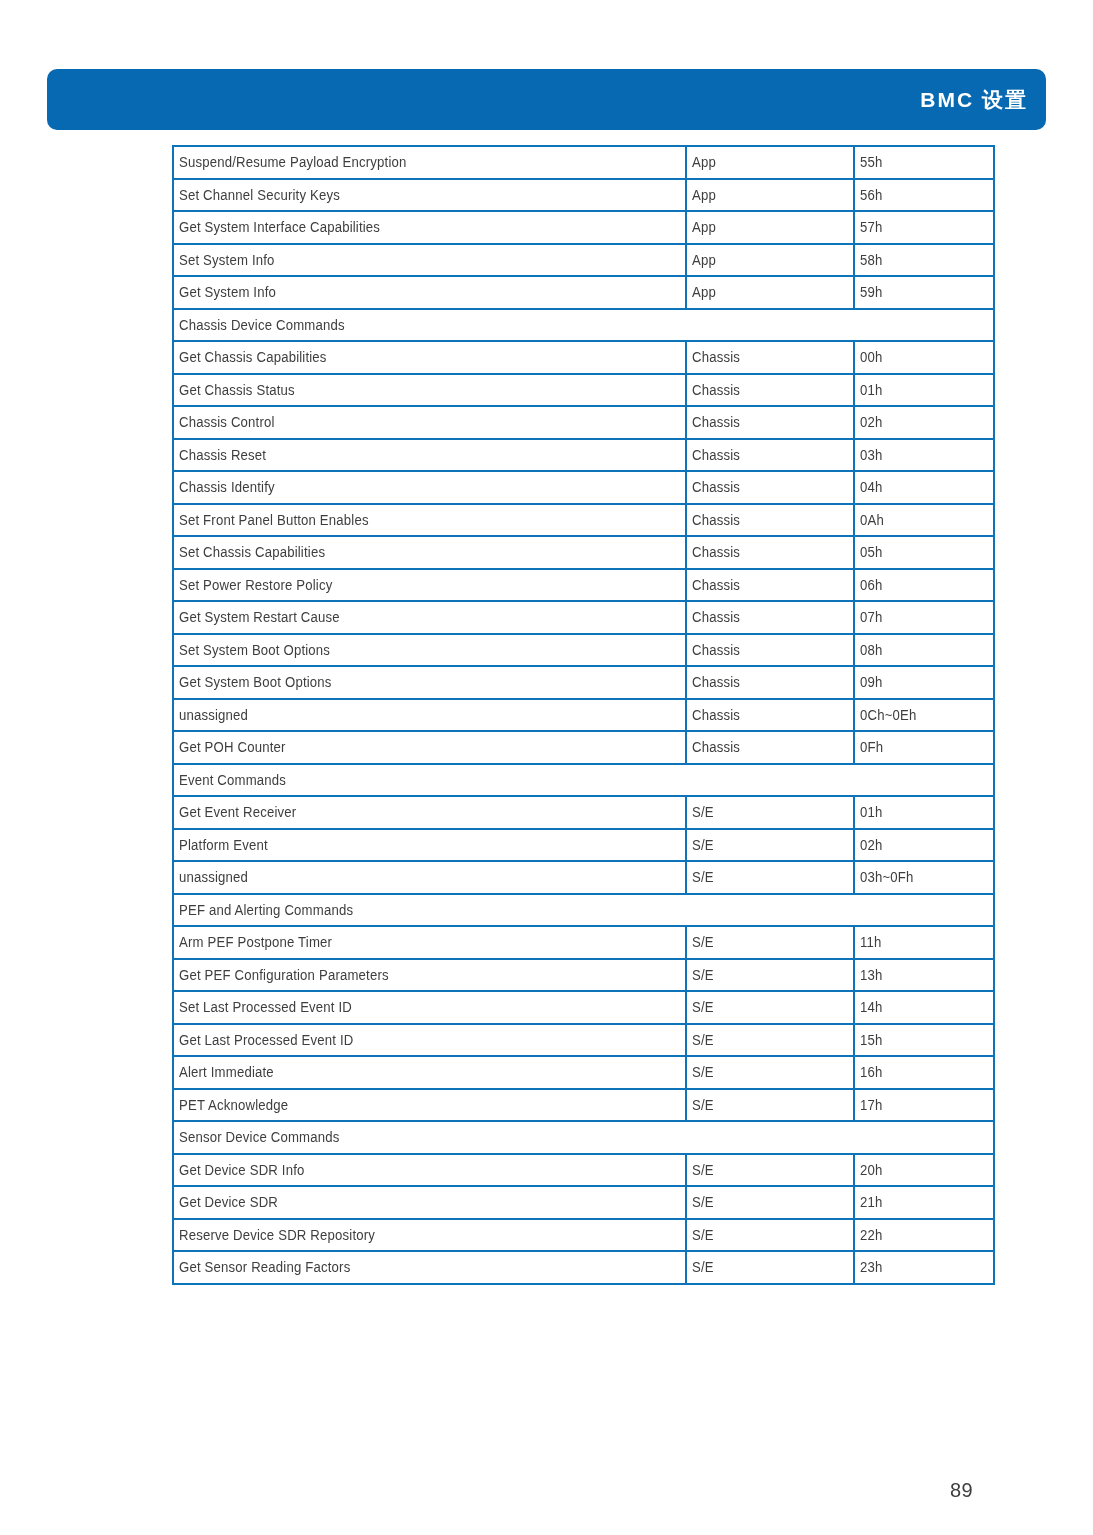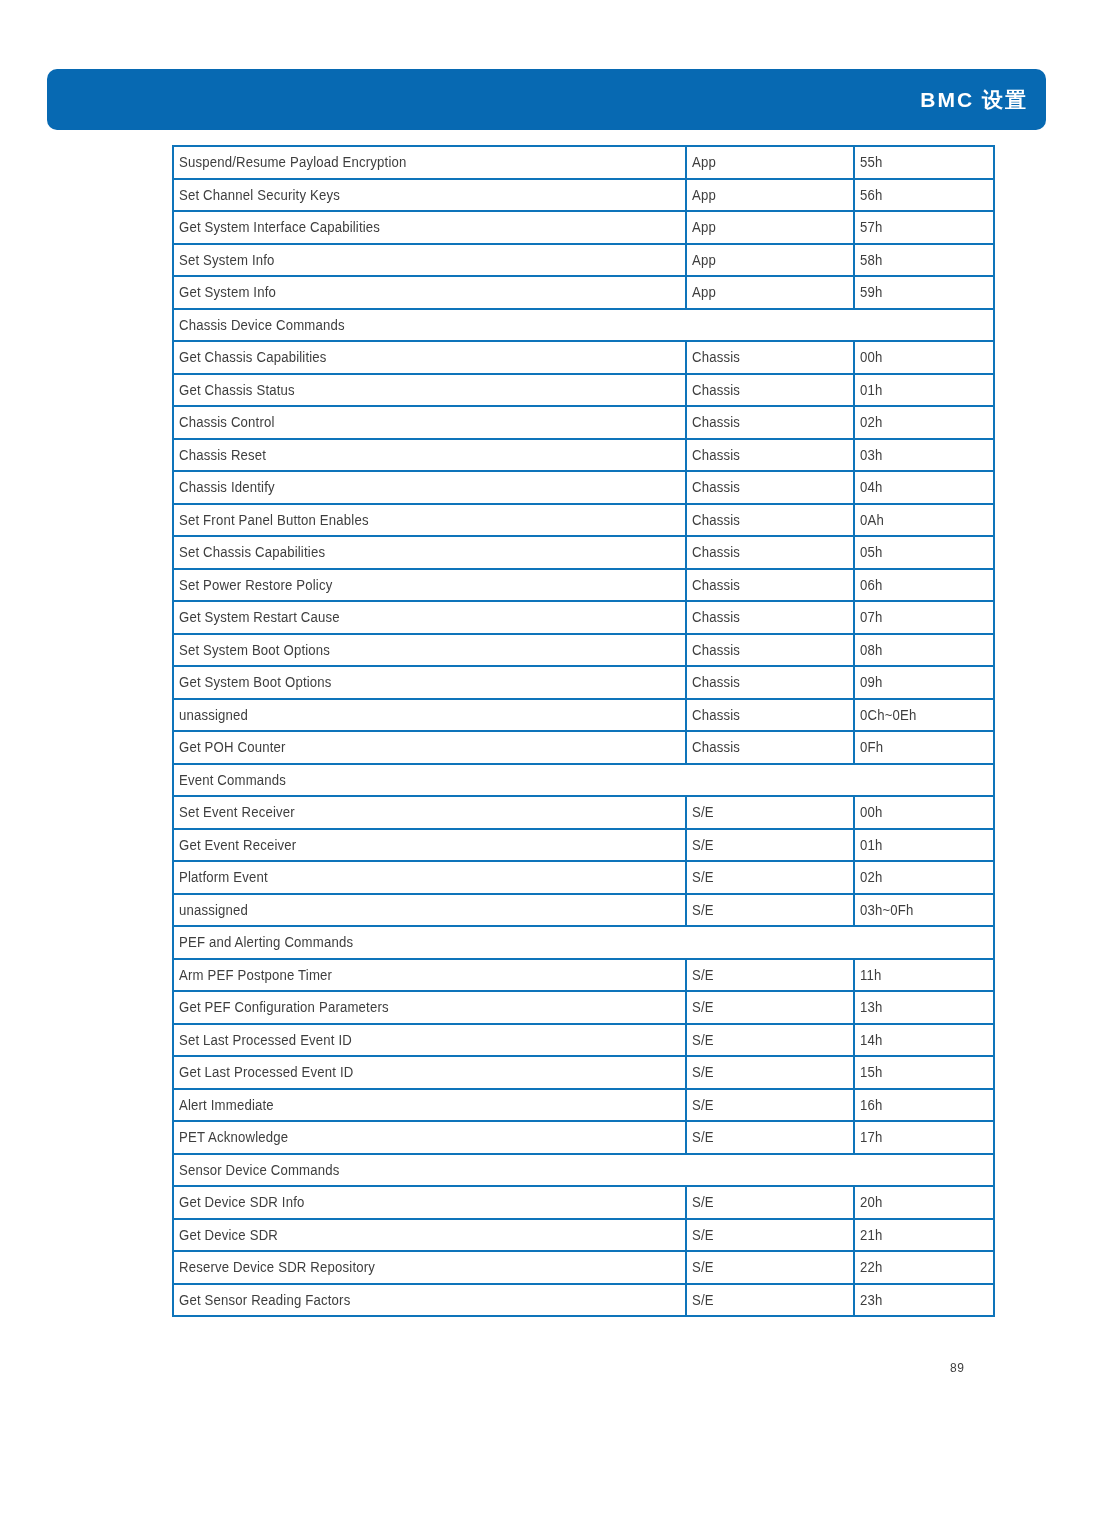--- a/index.html
+++ b/index.html
@@ -54,23 +54,23 @@
     display:inline-block;
     transform:scaleX(0.85);
     transform-origin:0 50%;
     font-size:15.5px;
     color:var(--c-text);
     white-space:nowrap;
     letter-spacing:0.2px;
   }
   .page-number{
     position:absolute;
-    left:950px;top:1361px;
+    left:950px;top:1479px;
     width:40px;
-    font-size:12px;
+    font-size:20px;
     color:var(--c-text);
     letter-spacing:0.5px;
   }
 </style>
 </head>
 <body>
 
 <div class="page">
 
   <div class="header-bar">
@@ -194,25 +194,20 @@
   <tr class="row data-row">
     <td><span class="cell-text">Get POH Counter</span></td>
     <td><span class="cell-text">Chassis</span></td>
     <td><span class="cell-text">0Fh</span></td>
   </tr>
 
   <tr class="row section-row">
     <td colspan="3"><span class="cell-text">Event Commands</span></td>
   </tr>
 
-  <tr class="row data-row">
-    <td><span class="cell-text">Set Event Receiver</span></td>
-    <td><span class="cell-text">S/E</span></td>
-    <td><span class="cell-text">00h</span></td>
-  </tr>
 
   <tr class="row data-row">
     <td><span class="cell-text">Get Event Receiver</span></td>
     <td><span class="cell-text">S/E</span></td>
     <td><span class="cell-text">01h</span></td>
   </tr>
 
   <tr class="row data-row">
     <td><span class="cell-text">Platform Event</span></td>
     <td><span class="cell-text">S/E</span></td>

